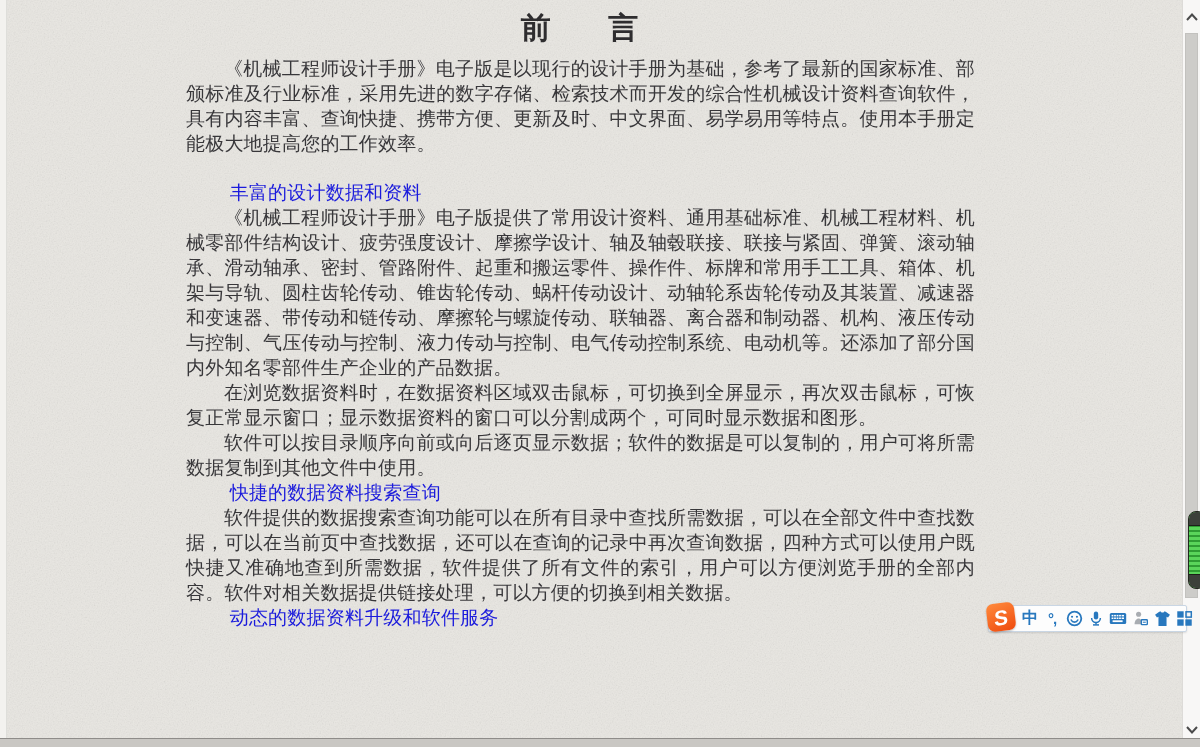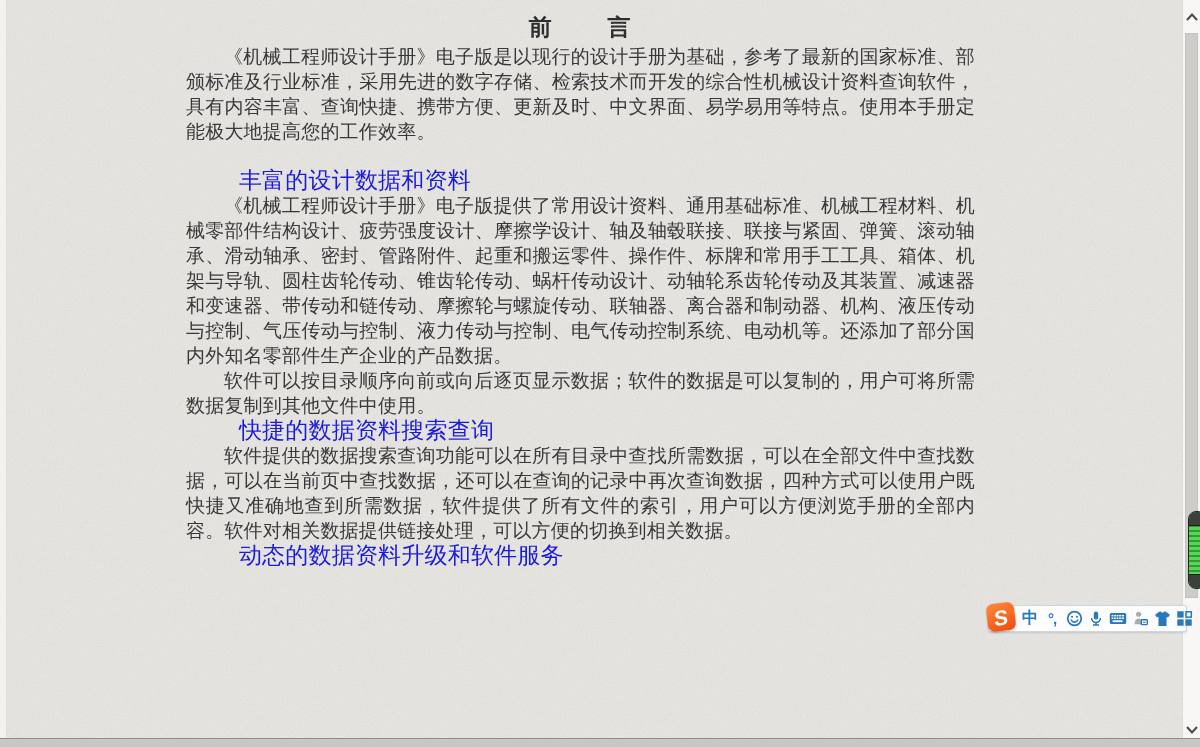--- a/index.html
+++ b/index.html
@@ -8,30 +8,30 @@
     background:#e9e7e2;
     font-family:"Liberation Serif","DejaVu Serif",serif;
   }
   .noise-layer{position:absolute;left:0;top:0;width:1200px;height:747px;z-index:0;pointer-events:none;}
   .left-strip{position:absolute;left:0;top:0;width:6px;height:747px;background:#f3f2ef;border-right:1px solid #dededa;z-index:1;}
   .content{
     position:absolute;left:186px;top:10px;width:789px;z-index:2;
     color:#38373a;
   }
   .doc-title{
-    margin:2px 0 0 0;text-align:center;
-    font-size:23px;font-weight:bold;color:#2e2d2f;
+    margin:2px 0 12px 0;text-align:center;
+    font-size:30px;font-weight:bold;color:#2e2d2f;
     word-spacing:46px;letter-spacing:2px;line-height:32px;
   }
   .para{
     margin:0;font-size:19px;line-height:25px;text-align:justify;
     text-indent:2em;letter-spacing:0.2px;font-family:Liberation Serif, serif;
   }
   .heading{
-    margin:0;font-size:23px;line-height:25px;font-weight:normal;
+    margin:0;font-size:19px;line-height:25px;font-weight:normal;
     color:#1b1bdc;text-indent:2.3em;letter-spacing:0.2px;
   }
   .heading.first{margin-top:24px;}
 
   
   .scrollbar{position:absolute;right:0;top:0;width:17px;height:747px;background:#f8f7f6;border-left:1px solid #dddbd8;z-index:3;}
   .sb-btn{position:absolute;left:0;width:17px;height:22px;display:flex;align-items:center;justify-content:center;cursor:pointer;background:#f8f7f6;}
   .sb-btn.up{top:6px;}
   .sb-btn.down{bottom:6px;}
   .sb-thumb{position:absolute;left:2px;top:33px;width:13px;height:565px;background:#cdccc9;border:1px solid #c2c1be;box-sizing:border-box;}
@@ -84,20 +84,21 @@
 </svg>
 
 <div class="left-strip"></div>
 
 <div class="content">
   <h1 class="doc-title">前 言</h1>
   <div id="sections">
       <p class="para">《机械工程师设计手册》电子版是以现行的设计手册为基础，参考了最新的国家标准、部颁标准及行业标准，采用先进的数字存储、检索技术而开发的综合性机械设计资料查询软件，具有内容丰富、查询快捷、携带方便、更新及时、中文界面、易学易用等特点。使用本手册定能极大地提高您的工作效率。</p>
       <h3 class="heading first">丰富的设计数据和资料</h3>
       <p class="para">《机械工程师设计手册》电子版提供了常用设计资料、通用基础标准、机械工程材料、机械零部件结构设计、疲劳强度设计、摩擦学设计、轴及轴毂联接、联接与紧固、弹簧、滚动轴承、滑动轴承、密封、管路附件、起重和搬运零件、操作件、标牌和常用手工工具、箱体、机架与导轨、圆柱齿轮传动、锥齿轮传动、蜗杆传动设计、动轴轮系齿轮传动及其装置、减速器和变速器、带传动和链传动、摩擦轮与螺旋传动、联轴器、离合器和制动器、机构、液压传动与控制、气压传动与控制、液力传动与控制、电气传动控制系统、电动机等。还添加了部分国内外知名零部件生产企业的产品数据。</p>
+      <p class="para">在浏览数据资料时，在数据资料区域双击鼠标，可切换到全屏显示，再次双击鼠标，可恢复正常显示窗口；显示数据资料的窗口可以分割成两个，可同时显示数据和图形。</p>
       <p class="para">软件可以按目录顺序向前或向后逐页显示数据；软件的数据是可以复制的，用户可将所需数据复制到其他文件中使用。</p>
       <h3 class="heading">快捷的数据资料搜索查询</h3>
       <p class="para">软件提供的数据搜索查询功能可以在所有目录中查找所需数据，可以在全部文件中查找数据，可以在当前页中查找数据，还可以在查询的记录中再次查询数据，四种方式可以使用户既快捷又准确地查到所需数据，软件提供了所有文件的索引，用户可以方便浏览手册的全部内容。软件对相关数据提供链接处理，可以方便的切换到相关数据。</p>
       <h3 class="heading">动态的数据资料升级和软件服务</h3>
     </div>
 </div>
 
 <div class="scrollbar">
   <div class="sb-btn up">
     <svg width="12" height="8" viewBox="0 0 12 8">

